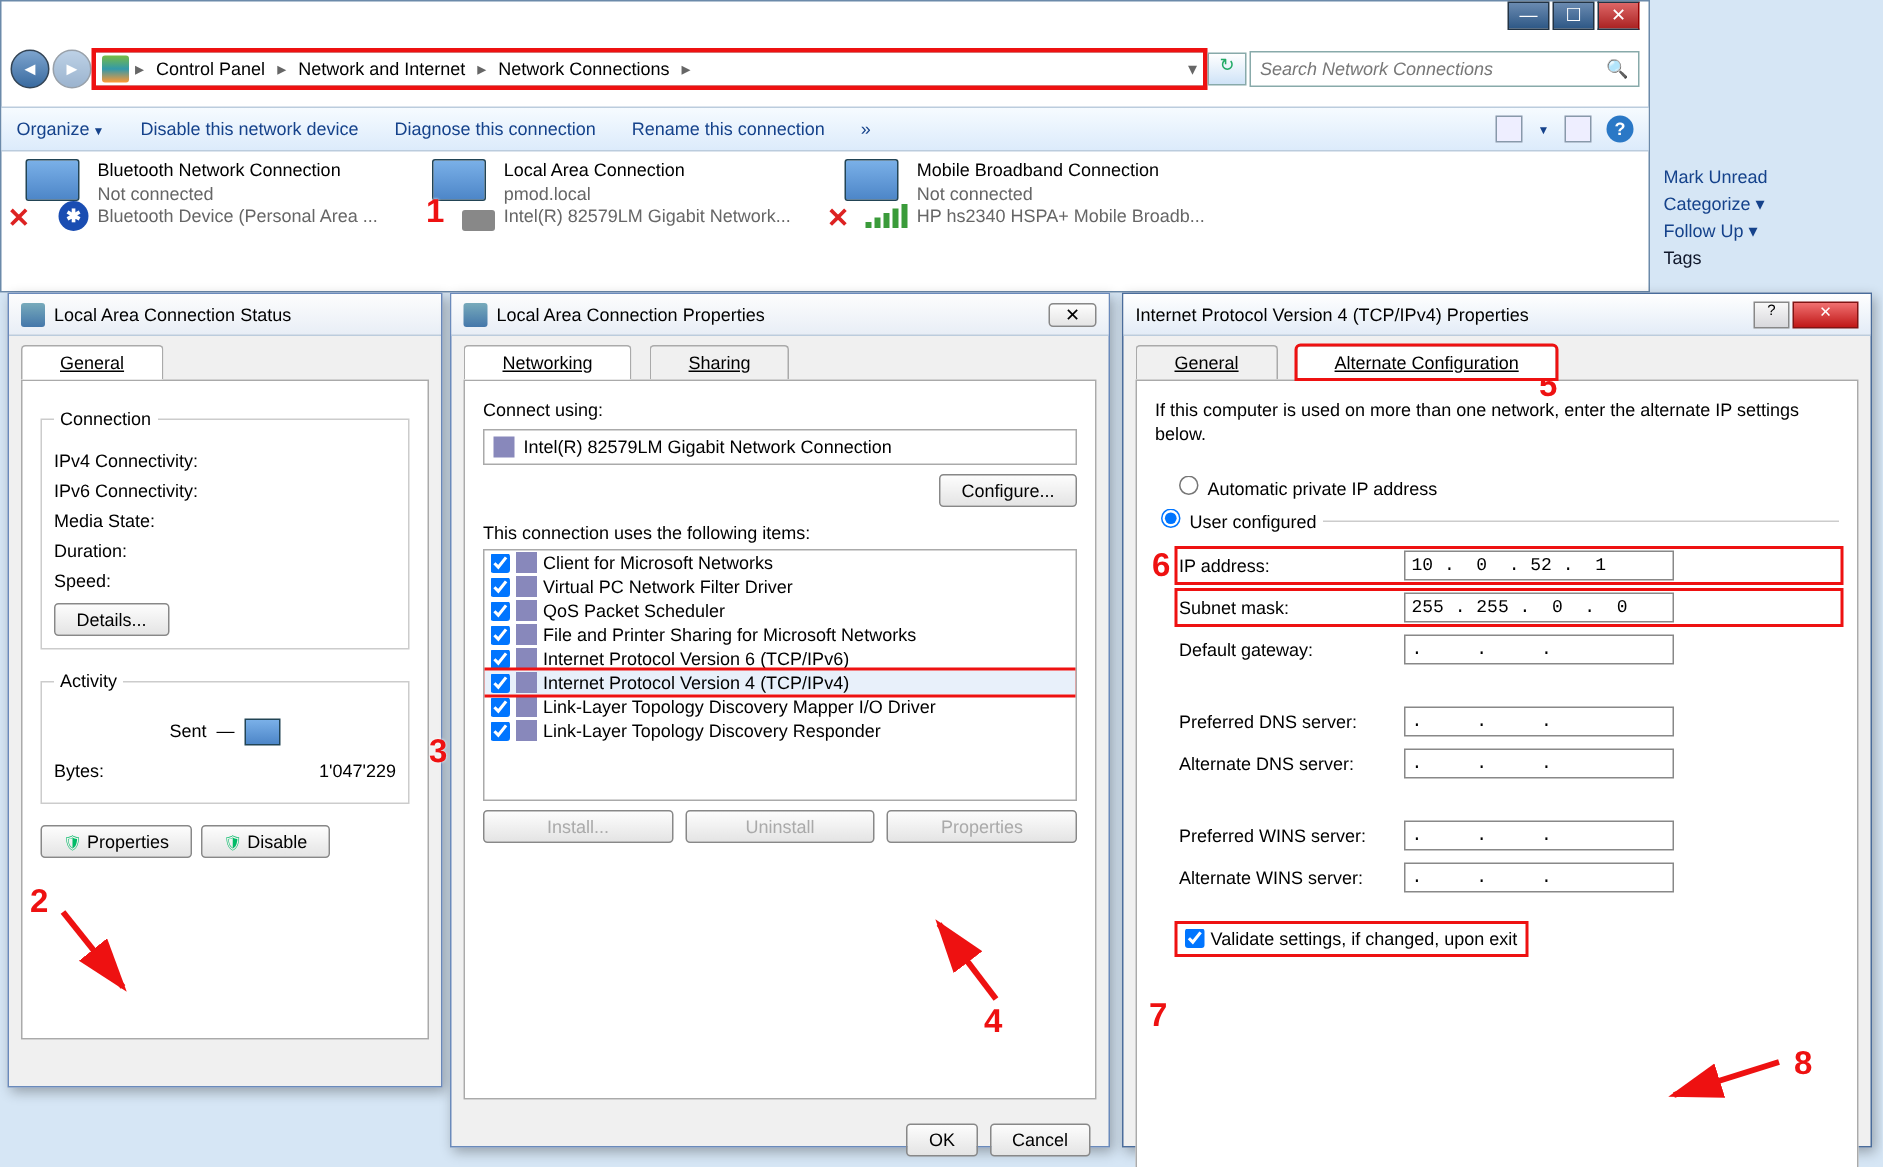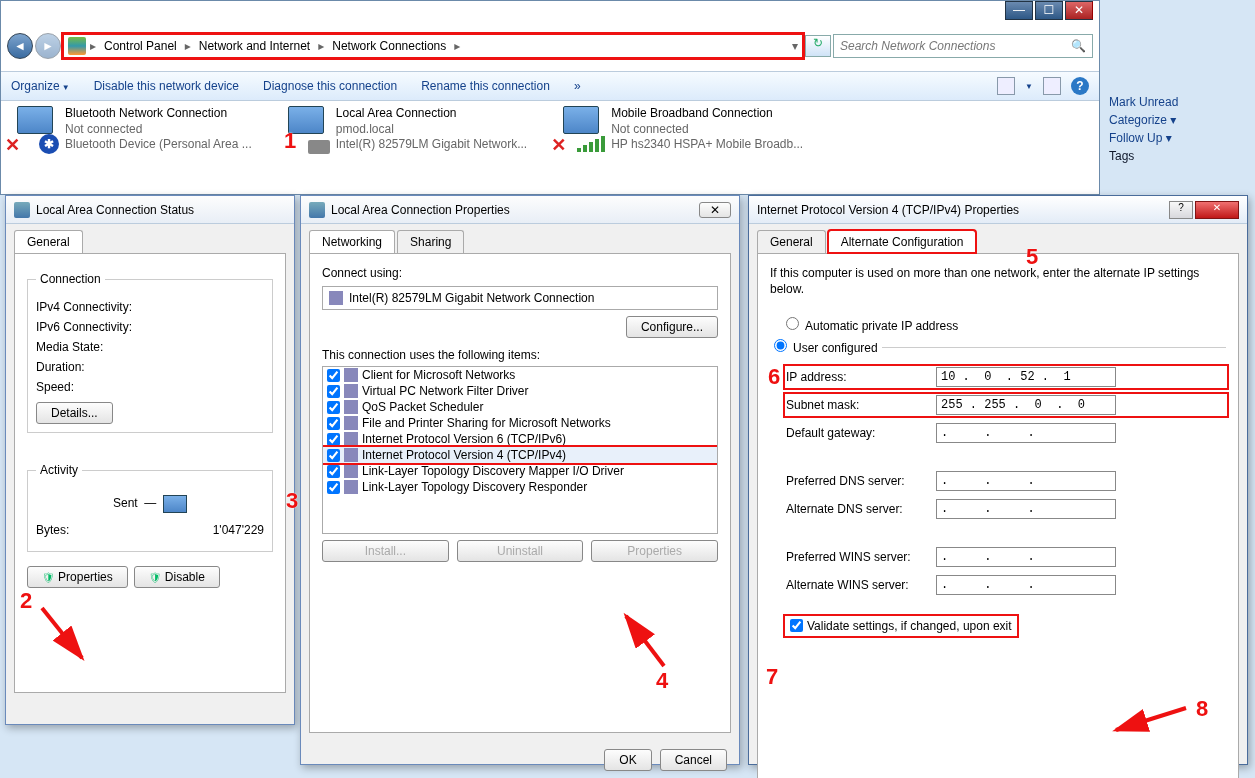--- a/index.html
+++ b/index.html
@@ -33,30 +33,30 @@
 .conn-ico { width: 46px; height: 46px; position: relative; }
 .monitor { width: 36px; height: 28px; background: linear-gradient(#7ab0e8,#4d86c8); border: 1px solid #245; border-radius: 2px; position: absolute; top: 0; left: 6px; }
 .conn-ico .x { position: absolute; bottom: -4px; left: -6px; color: #d22; font-weight: bold; font-size: 18px; }
 .bt { position: absolute; bottom: -2px; left: 28px; width: 20px; height: 20px; border-radius: 50%; background: #1a4db2; color:#fff; text-align:center; line-height:20px; font-weight:bold; }
 .eth { position: absolute; bottom: -2px; left: 26px; width: 22px; height: 14px; background: #888; border-radius: 2px; }
 .bars { position: absolute; bottom: 0; left: 20px; display: flex; gap: 2px; align-items: flex-end; }
 .bars span { width: 4px; background: #3a9b3a; }
 .conn-text { line-height: 1.3; }
 .conn-text .t1 { color: #000; }
 .conn-text .t2 { color: #666; }
-.sidepanel { position: absolute; right: -150px; top: 92px; width: 140px; font-size: 12px; color: #15428b; }
+.sidepanel { position: absolute; right: -150px; top: 108px; width: 140px; font-size: 12px; color: #15428b; }
 .sidepanel div { padding: 2px 0; }
 
 
 .dialog { position: absolute; background: #f0f0f0; border: 1px solid #6a8abb; box-shadow: 2px 3px 8px rgba(0,0,0,.3); }
 .dlg-title { height: 28px; background: linear-gradient(#fdfdfd,#e8eef6); border-bottom: 1px solid #bcd; display: flex; align-items: center; padding: 0 8px; justify-content: space-between; }
 .dlg-title .left { display: flex; align-items: center; gap: 6px; }
 .dlg-title-ico { width: 16px; height: 16px; background: linear-gradient(#7ab,#47a); border-radius: 2px; }
 .tabs { display: flex; padding: 6px 8px 0; }
-.tab { padding: 4px 12px; border: 1px solid #aaa; border-bottom: none; background: #f0f0f0; border-radius: 3px 3px 0 0; margin-right: 2px; }
+.tab { padding: 4px 25px; border: 1px solid #aaa; border-bottom: none; background: #f0f0f0; border-radius: 3px 3px 0 0; margin-right: 12px; text-decoration: underline; }
 .tab.active { background: #fff; position: relative; z-index: 2; }
 .tabbody { background: #fff; border: 1px solid #aaa; margin: 0 8px 8px; padding: 12px; }
 .btn { padding: 3px 14px; border: 1px solid #888; background: linear-gradient(#fdfdfd,#e4e4e4); border-radius: 3px; cursor: default; }
 .btn:disabled { color: #aaa; }
 .btn.primary { border-color: #2f86d6; box-shadow: 0 0 4px #7bf; }
 fieldset { border: 1px solid #ccc; padding: 8px; margin-top: 6px; }
 legend { padding: 0 4px; }
 
 
 .dlg-status { top: 195px; left: 5px; width: 290px; height: 530px; }
@@ -212,21 +212,21 @@
           <span>Media State:</span>
         </div>
       <div class="kv">
           <span>Duration:</span>
         </div>
       <div class="kv">
           <span>Speed:</span>
         </div>
       <div style="margin-top:8px"><button class="btn">Details...</button></div>
     </fieldset>
-    <fieldset style="margin-top:30px">
+    <fieldset style="margin-top:14px">
       <legend>Activity</legend>
       <div style="text-align:center;margin:10px 0"><span>Sent</span> &nbsp;—&nbsp; <span style="display:inline-block;width:24px;height:18px;background:linear-gradient(#7ab0e8,#4d86c8);border:1px solid #245;vertical-align:middle"></span></div>
       <div class="kv">
           <span>Bytes:</span>
           <span>1'047'229</span>
         </div>
     </fieldset>
     <div style="margin-top:14px;display:flex;gap:6px">
       <button class="btn"><span style="color:#0b6;font-size:10px">🛡</span> <span>Properties</span></button>
       <button class="btn"><span style="color:#0b6;font-size:10px">🛡</span> <span>Disable</span></button>

